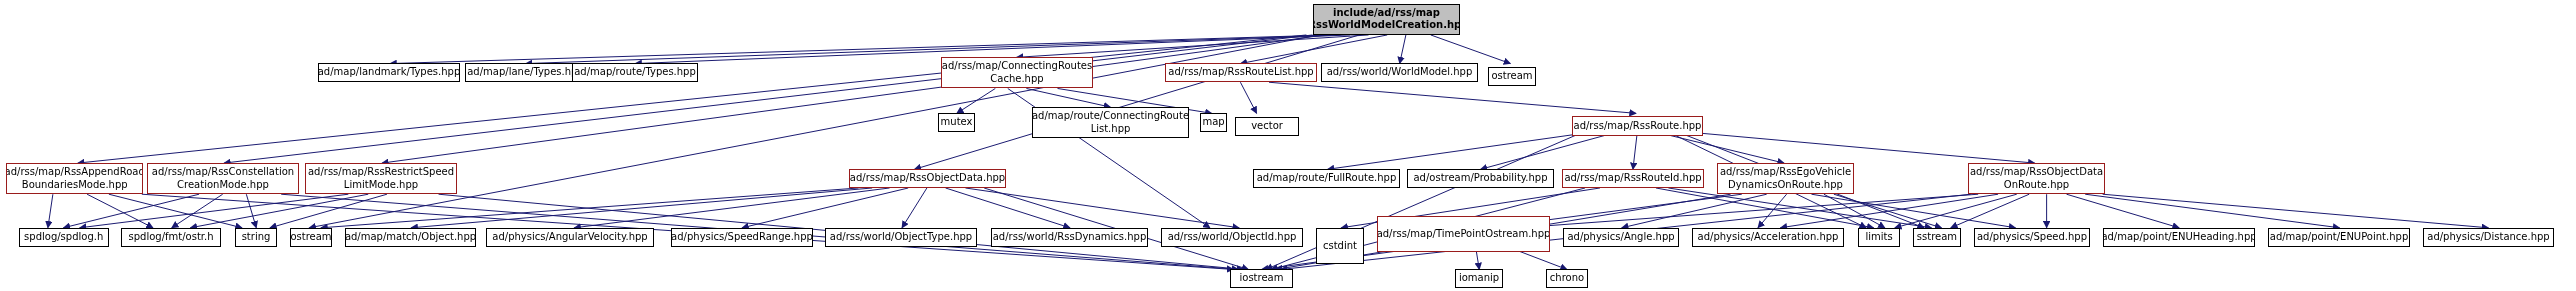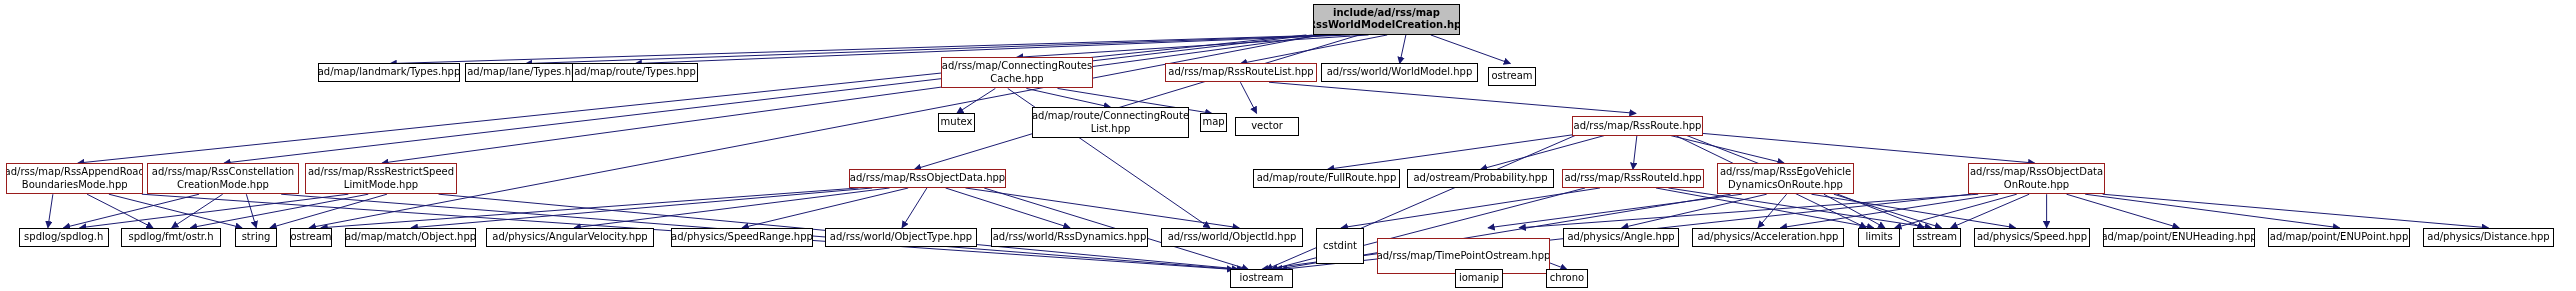--- a/index.html
+++ b/index.html
@@ -150,21 +150,21 @@
 <div class="node external" style="left:121px;top:228px;width:100px;height:18.7px">spdlog/fmt/ostr.h</div>
 <div class="node external" style="left:235px;top:228px;width:42px;height:18.7px">string</div>
 <div class="node external" style="left:290px;top:228px;width:42px;height:18.7px">ostream</div>
 <div class="node external" style="left:345px;top:228px;width:131px;height:18.7px">ad/map/match/Object.hpp</div>
 <div class="node external" style="left:486px;top:228px;width:168px;height:19px">ad/physics/AngularVelocity.hpp</div>
 <div class="node external" style="left:671px;top:228px;width:142px;height:18.7px">ad/physics/SpeedRange.hpp</div>
 <div class="node external" style="left:825px;top:228px;width:152px;height:18.7px">ad/rss/world/ObjectType.hpp</div>
 <div class="node external" style="left:991px;top:228px;width:157px;height:18.7px">ad/rss/world/RssDynamics.hpp</div>
 <div class="node external" style="left:1161px;top:228px;width:142px;height:18.7px">ad/rss/world/ObjectId.hpp</div>
 <div class="node external" style="left:1316px;top:228px;width:48px;height:36px">cstdint</div>
-<div class="node project" style="left:1377px;top:238px;width:173px;height:36px">ad/rss/map/TimePointOstream.hpp</div>
+<div class="node project" style="left:1377px;top:216px;width:173px;height:36px">ad/rss/map/TimePointOstream.hpp</div>
 <div class="node external" style="left:1563px;top:228px;width:116px;height:18.7px">ad/physics/Angle.hpp</div>
 <div class="node external" style="left:1692px;top:228px;width:152px;height:18.7px">ad/physics/Acceleration.hpp</div>
 <div class="node external" style="left:1858px;top:228px;width:42px;height:18.7px">limits</div>
 <div class="node external" style="left:1913px;top:228px;width:48px;height:18.7px">sstream</div>
 <div class="node external" style="left:1974px;top:228px;width:116px;height:18.7px">ad/physics/Speed.hpp</div>
 <div class="node external" style="left:2103px;top:228px;width:152px;height:18.7px">ad/map/point/ENUHeading.hpp</div>
 <div class="node external" style="left:2268px;top:228px;width:142px;height:18.7px">ad/map/point/ENUPoint.hpp</div>
 <div class="node external" style="left:2423px;top:228px;width:131px;height:18.7px">ad/physics/Distance.hpp</div>
 
 <div class="node external" style="left:1230px;top:269px;width:63px;height:18.7px">iostream</div>

